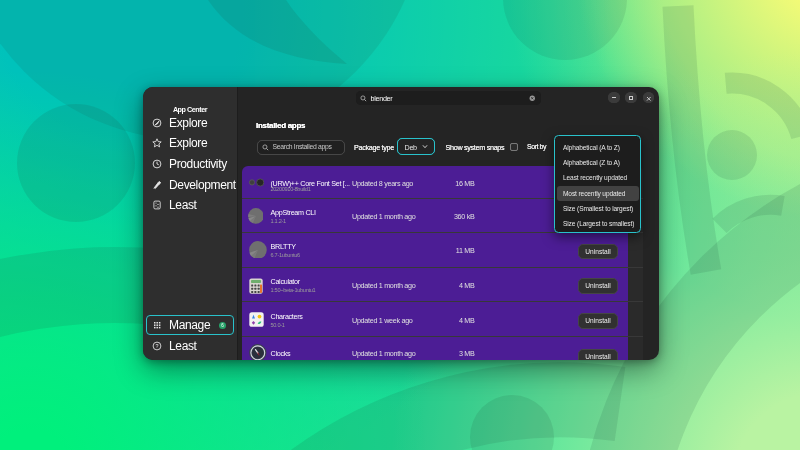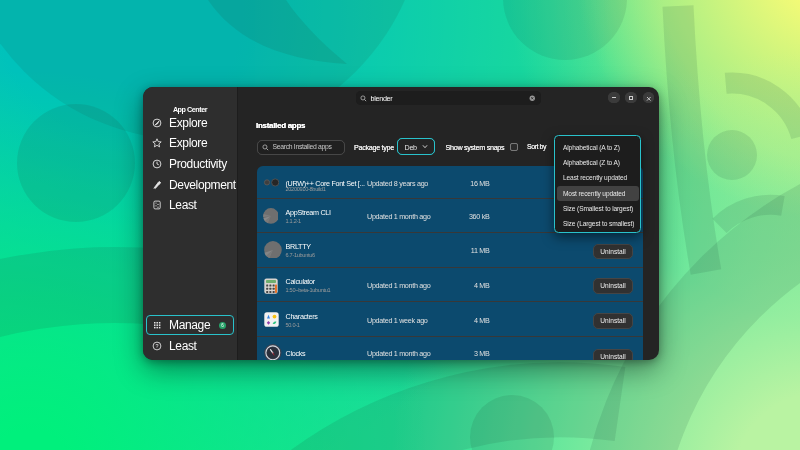--- a/index.html
+++ b/index.html
@@ -258,21 +258,21 @@
   <div class="t" style="left:211.5px;top:55.5px;color:#ececec;font-size:7.2px;">Package type</div>
   <div class="abs" style="left:254px;top:51px;width:38.5px;height:16.5px;border:1.4px solid #29c2cb;border-radius:5px;background:#242424;"></div>
   <div class="t" style="left:262px;top:55.5px;color:#e6e6e6;font-size:7.2px;">Deb</div>
   <svg class="abs" style="left:279px;top:57px;width:6px;height:5px;" viewBox="0 0 10 8">
       <path d="M1.5,2 L5,6 L8.5,2" fill="none" stroke="#d5d5d5" stroke-width="1.6"></path>
     </svg>
   <div class="t" style="left:303px;top:55.5px;color:#ececec;font-size:7.2px;">Show system snaps</div>
   <div class="abs" style="left:367.5px;top:55.5px;width:8px;height:8px;background:#2b2b2b;border:1px solid #787878;border-radius:2px;"></div>
   <div class="t" style="left:384.5px;top:55.5px;color:#ececec;font-size:7px;letter-spacing:-0.45px;">Sort by</div>
 
-  <div class="abs" id="card" style="left:114px;top:78.5px;width:386px;height:200px;background:#0c4a6e;border-radius:6px;overflow:hidden;">
+  <div class="abs" id="card" style="left:99px;top:78.5px;width:386px;height:200px;background:#4c1d95;border-radius:6px;overflow:hidden;">
 
     <div class="abs" style="left:0;top:32.2px;width:386px;height:1px;background:#383838;"></div>
     <div class="abs" style="left:0;top:66.1px;width:386px;height:1px;background:#383838;"></div>
     <div class="abs" style="left:0;top:101px;width:386px;height:1px;background:#383838;"></div>
     <div class="abs" style="left:0;top:135.3px;width:386px;height:1px;background:#383838;"></div>
     <div class="abs" style="left:0;top:170.6px;width:386px;height:1px;background:#383838;"></div>
 
     <div class="t" style="left:29px;top:13.2px;color:#fff;font-size:7.2px;">(URW)++ Core Font Set [...</div>
     <div class="t" style="left:29px;top:20.6px;color:#9b9b9b;font-size:5.6px;">20200910-8build1</div>
     <div class="t" style="left:110.5px;top:13.2px;color:#e0e0e0;font-size:7.2px;">Updated 8 years ago</div>

